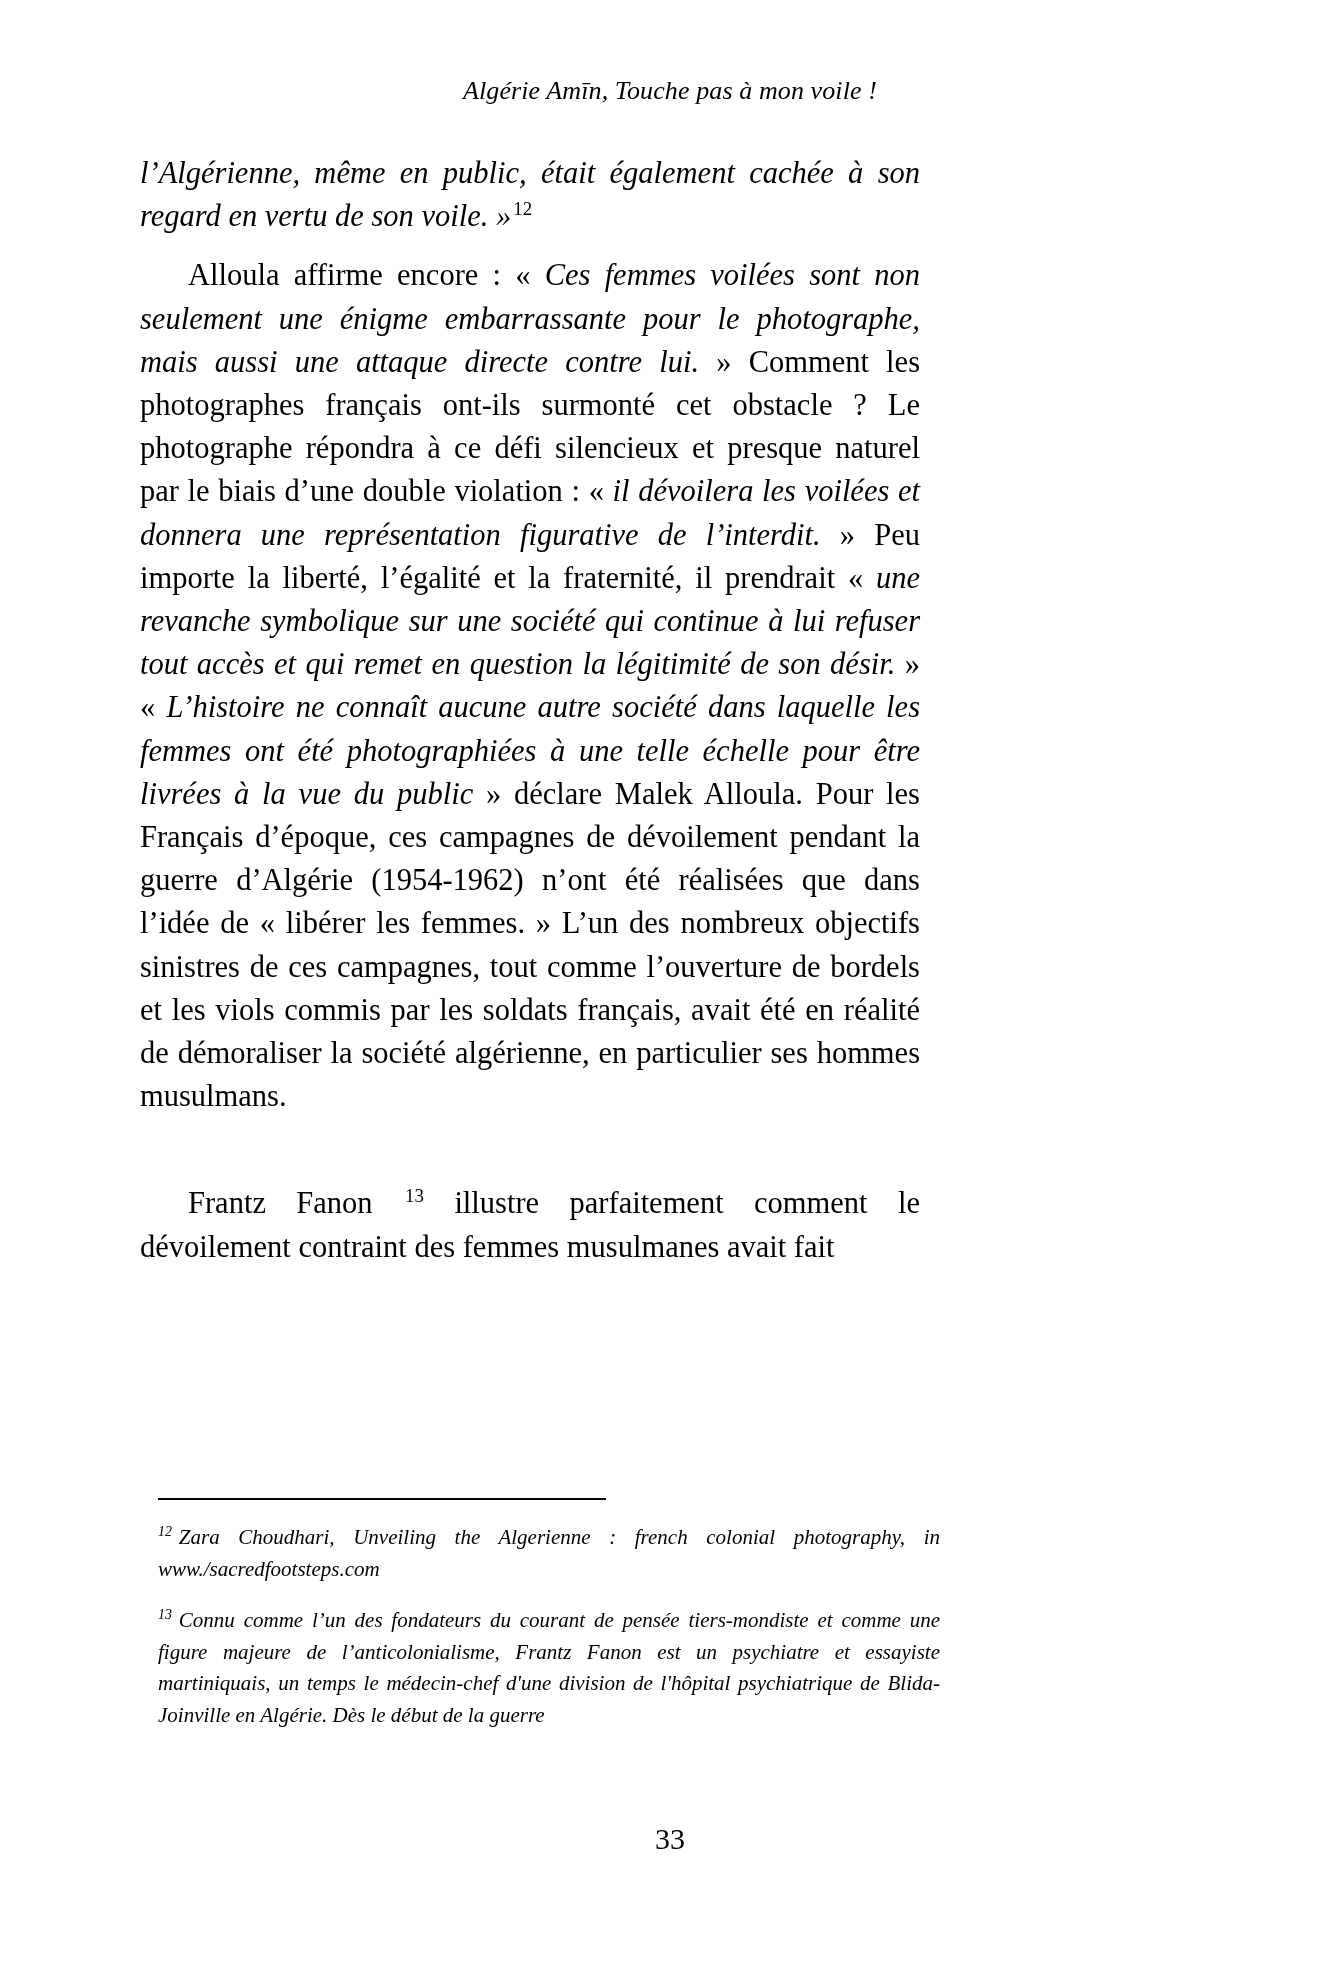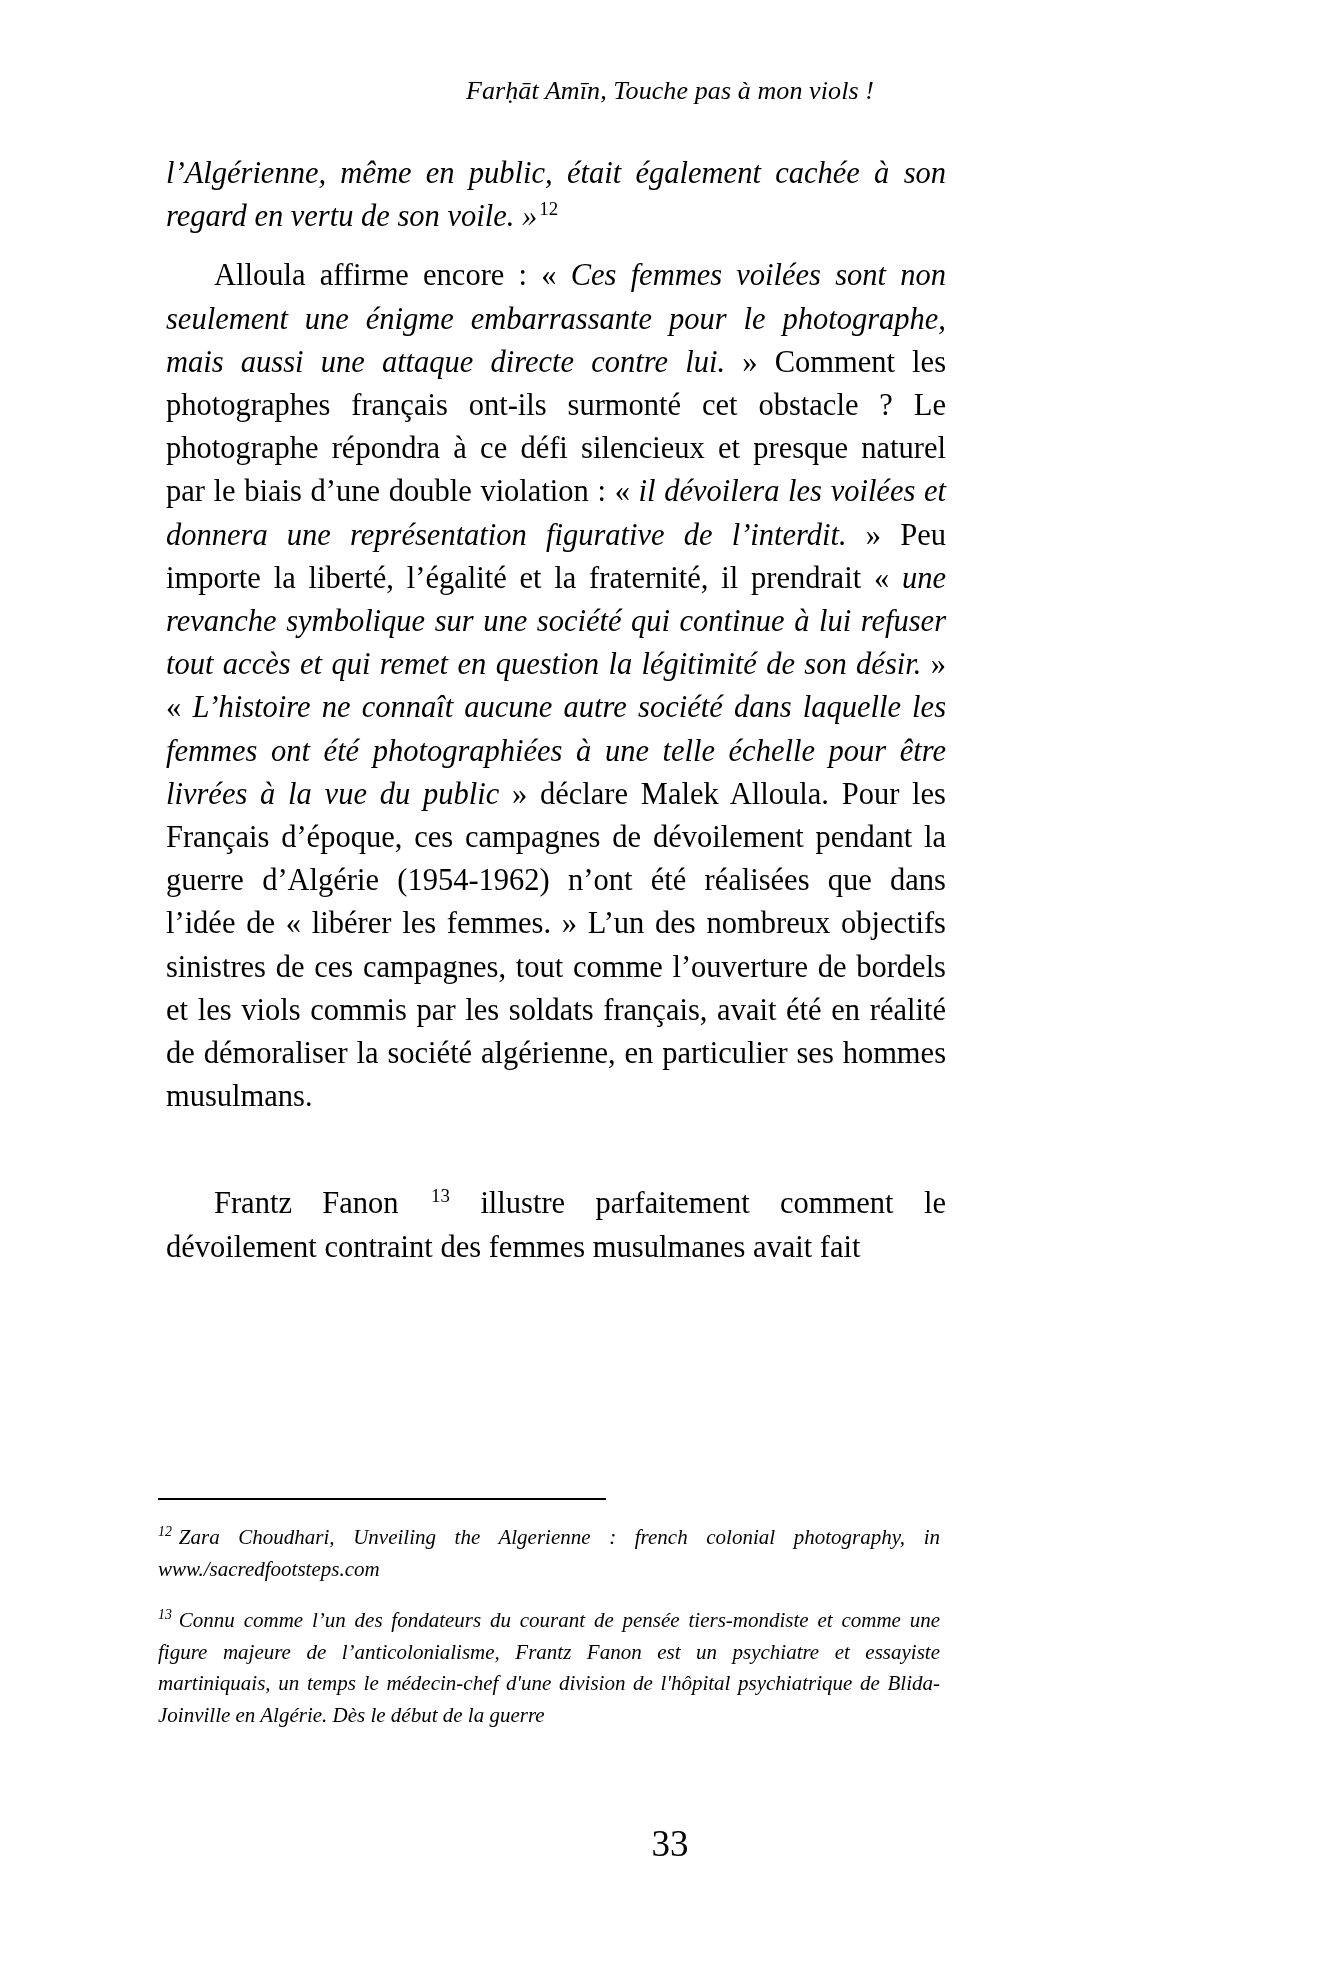--- a/index.html
+++ b/index.html
@@ -31,21 +31,21 @@
     right: 0;
     text-align: center;
     font-style: italic;
     font-size: 26px;
     letter-spacing: 0.1px;
   }
 
   
   .text-block {
     position: absolute;
-    left: 166px;
+    left: 140px;
     top: 152px;
     width: 780px;
   }
 
   p.body {
     margin: 0;
     text-align: justify;
     text-justify: inter-word;
     font-size: 30.5px;
     line-height: 43.2px;
@@ -103,29 +103,29 @@
     padding-right: 7px;
   }
 
   
   .folio {
     position: absolute;
     left: 0;
     right: 0;
     top: 1822px;
     text-align: center;
-    font-size: 37px;
+    font-size: 30px;
   }
 </style>
 </head>
 <body>
 
 <div class="page">
 
-  <div class="running-head">Farḥāt Amīn, Touche pas à mon viols !</div>
+  <div class="running-head">Algérie Amīn, Touche pas à mon voile !</div>
 
   <div class="text-block">
 
     <p class="body">
       <span class="it">l’Algérienne, même en public, était également cachée à son regard en vertu de son voile. »</span><sup class="fn">12</sup>
     </p>
 
     <p class="body indent">
       <span class="ro">Alloula affirme encore : « </span><span class="it">Ces femmes voilées sont non seulement une énigme embarrassante pour le photographe, mais aussi une attaque directe contre lui.</span><span class="ro"> » Comment les photographes français ont-ils surmonté cet obstacle ? Le photographe répondra à ce défi silencieux et presque naturel par le biais d’une double violation : « </span><span class="it">il dévoilera les voilées et donnera une représentation figurative de l’interdit.</span><span class="ro"> » Peu importe la liberté, l’égalité et la fraternité, il prendrait « </span><span class="it">une revanche symbolique sur une société qui continue à lui refuser tout accès et qui remet en question la légitimité de son désir.</span><span class="ro"> » « </span><span class="it">L’histoire ne connaît aucune autre société dans laquelle les femmes ont été photographiées à une telle échelle pour être livrées à la vue du public</span><span class="ro"> » déclare Malek Alloula. Pour les Français d’époque, ces campagnes de dévoilement pendant la guerre d’Algérie (1954-1962) n’ont été réalisées que dans l’idée de « libérer les femmes. » L’un des nombreux objectifs sinistres de ces campagnes, tout comme l’ouverture de bordels et les viols commis par les soldats français, avait été en réalité de démoraliser la société algérienne, en particulier ses hommes musulmans.</span>
     </p>

